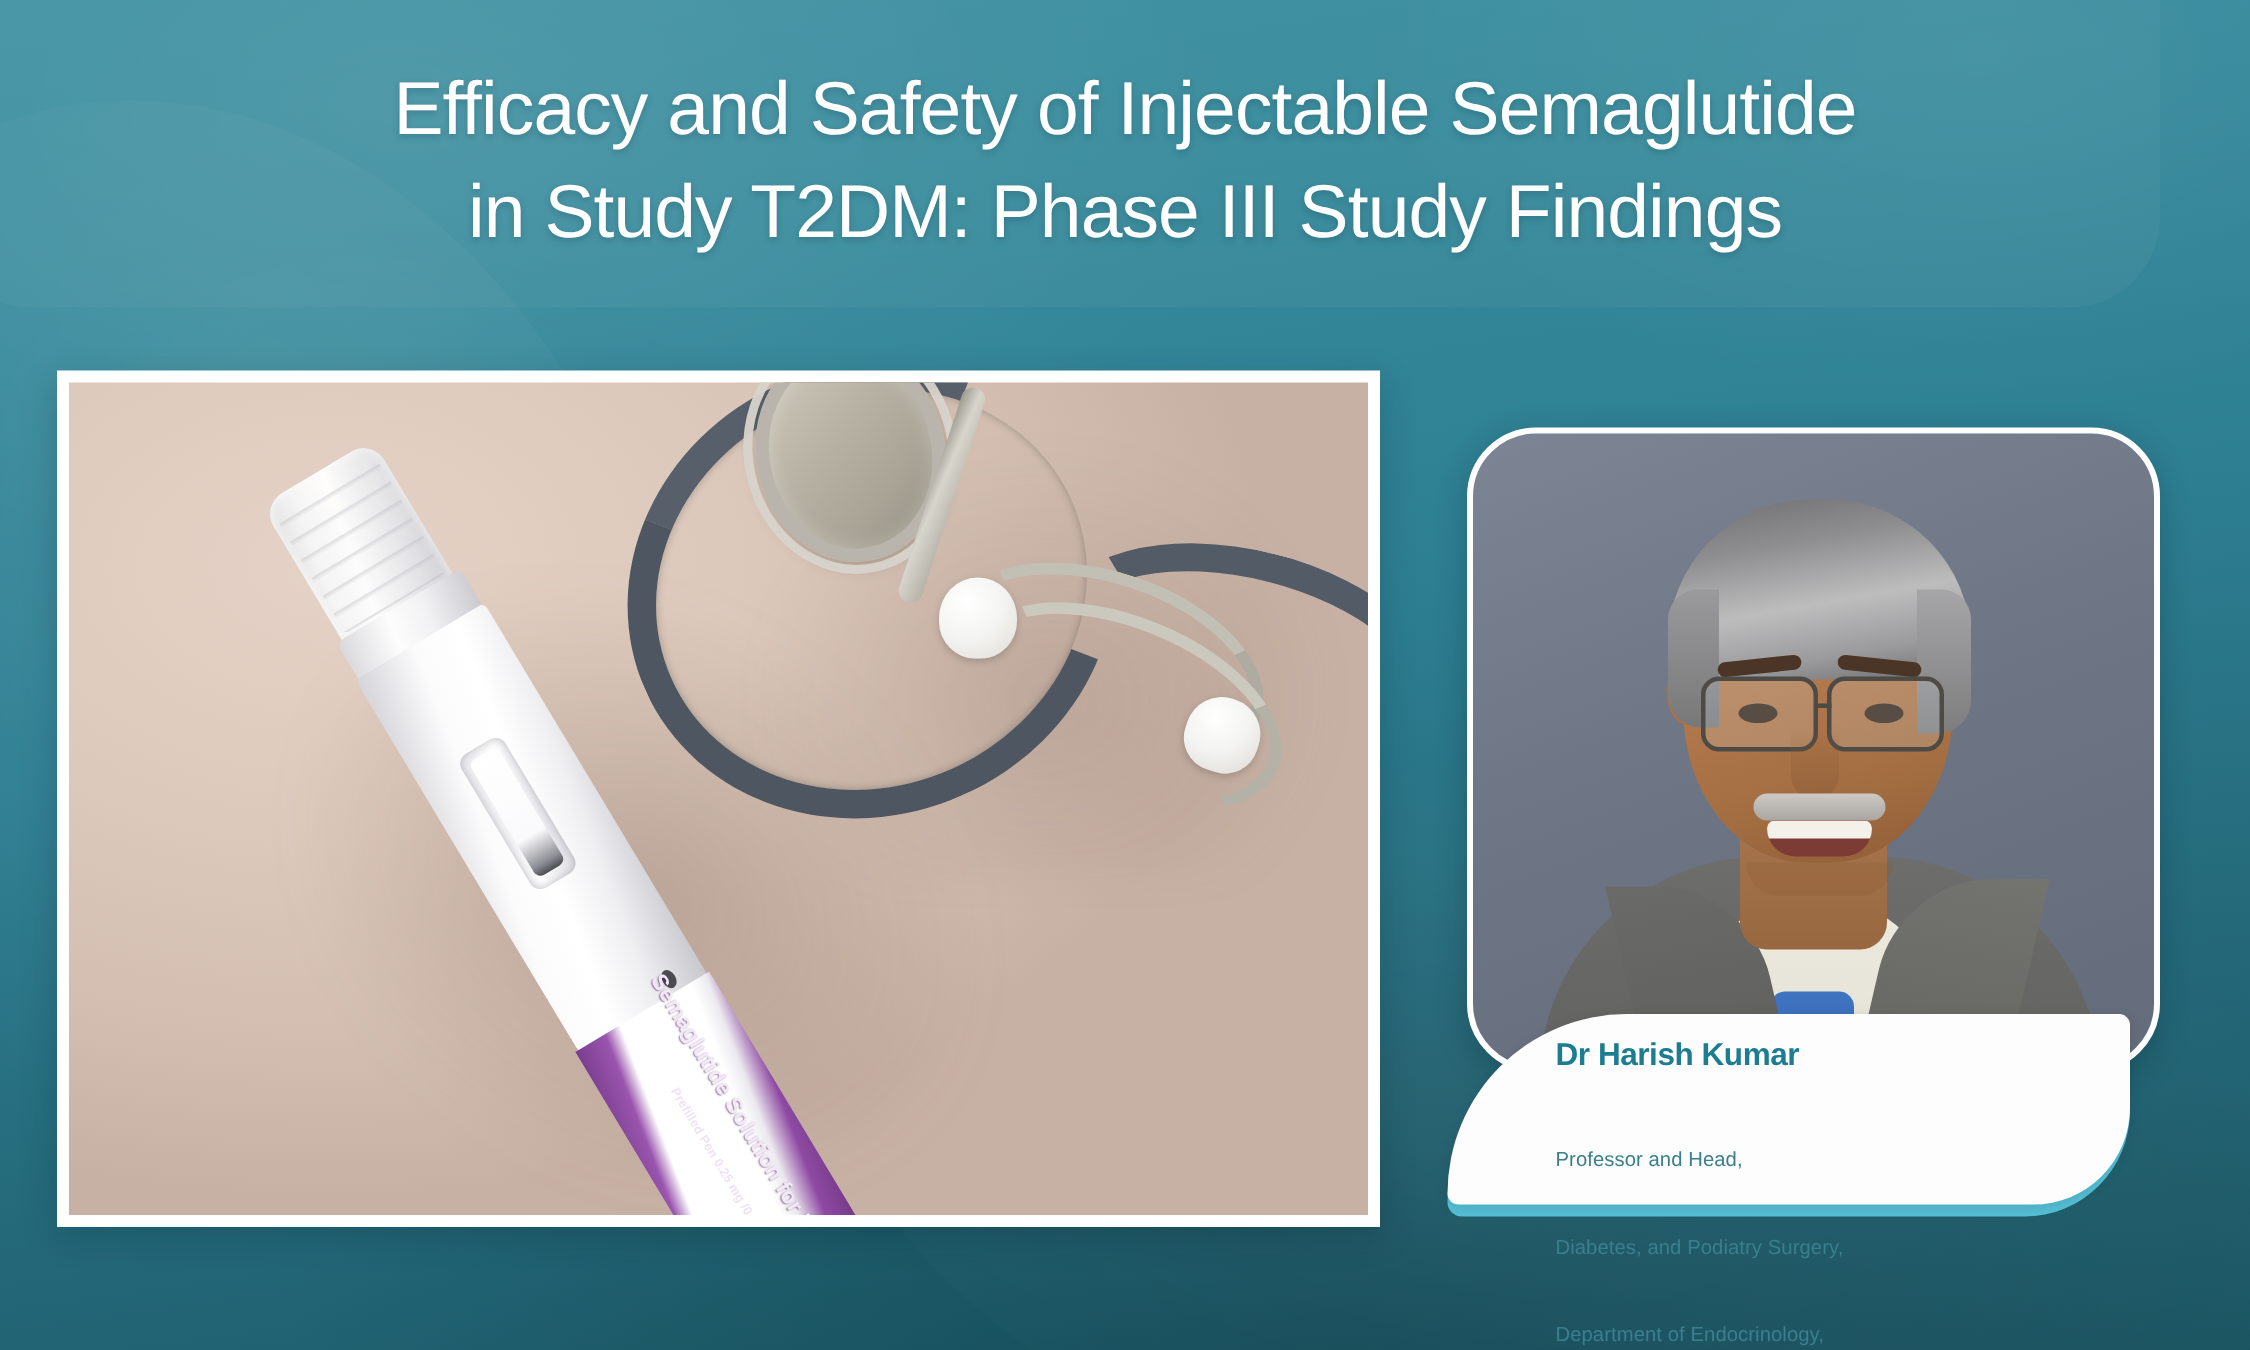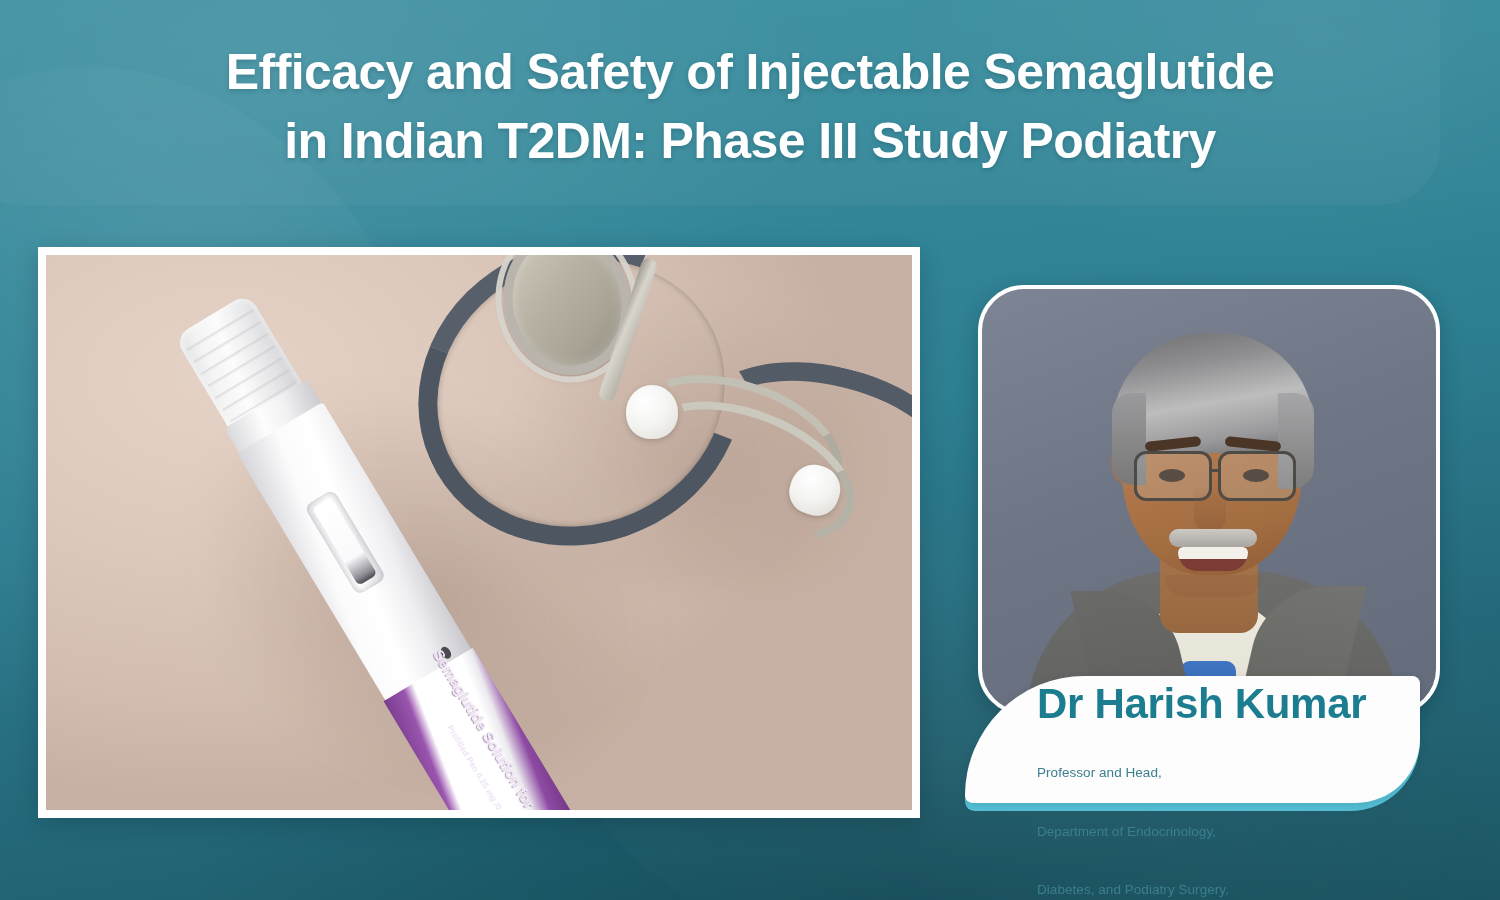--- a/index.html
+++ b/index.html
@@ -45,21 +45,21 @@
   }
 
   
   #title-block {
     position:absolute; left:0; top:38px; width:1500px;
     text-align:center; z-index:6;
   }
   .title-line {
     color:#ffffff;
     font-size:50px;
-    font-weight:bold;
+    font-weight:normal;
     letter-spacing:-0.6px;
     line-height:69px;
     text-shadow:0 2px 5px rgba(0,40,50,0.22);
     white-space:nowrap;
   }
 
   
   #photo-frame {
     position:absolute; left:38px; top:247px; width:882px; height:571px;
     background:#ffffff;
@@ -352,21 +352,21 @@
     position:absolute; left:0; top:0; width:455px; height:127px;
     background:#fdfdfd;
     border-radius:130px 8px 70px 8px;
     box-shadow:0 2px 8px rgba(0,30,40,0.12);
   }
   #info-card-body {
     position:absolute; left:72px; top:9px; width:375px;
   }
   #doctor-name {
     color:#1d7d90;
-    font-size:42px;
+    font-size:21px;
     font-weight:bold;
     letter-spacing:-0.3px;
     line-height:38px;
     white-space:nowrap;
   }
   .credential-line {
     color:#3b7f8f;
     font-size:13.5px;
     line-height:17.5px;
     letter-spacing:0.05px;
@@ -379,21 +379,21 @@
 
 <div id="bg">
   <div id="bg-swirl-a"></div>
   <div id="bg-swirl-b"></div>
   <div id="bg-swirl-c"></div>
 </div>
 <div id="header-band"></div>
 
 <div id="title-block">
   <div class="title-line">Efficacy and Safety of Injectable Semaglutide</div>
-  <div class="title-line">in Indian T2DM: Phase III Study Podiatry</div>
+  <div class="title-line">in Study T2DM: Phase III Study Findings</div>
 </div>
 
 <div id="photo-frame">
   <div id="photo-inner">
     <div class="pen-shadow"></div>
     <div class="steth-shadow"></div>
 
     <div id="steth">
       <div class="st-tube-loop"></div>
       <div class="st-tube-right"></div>
@@ -449,16 +449,16 @@
   </div>
   <div class="dp-chin"></div>
 </div>
 
 <div id="info-card">
   <div id="info-card-accent"></div>
   <div id="info-card-white"></div>
   <div id="info-card-body">
     <div id="doctor-name">Dr Harish Kumar</div>
     <div class="credential-line">Professor and Head,</div>
+    <div class="credential-line">Diabetes, and Podiatry Surgery,</div>
     <div class="credential-line">Department of Endocrinology,</div>
-    <div class="credential-line">Diabetes, and Podiatry Surgery,</div>
   </div>
 </div>
 
 </body></html>

